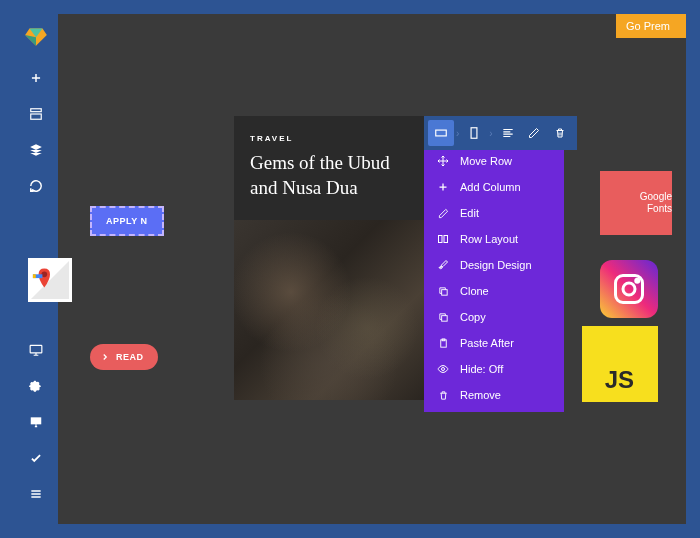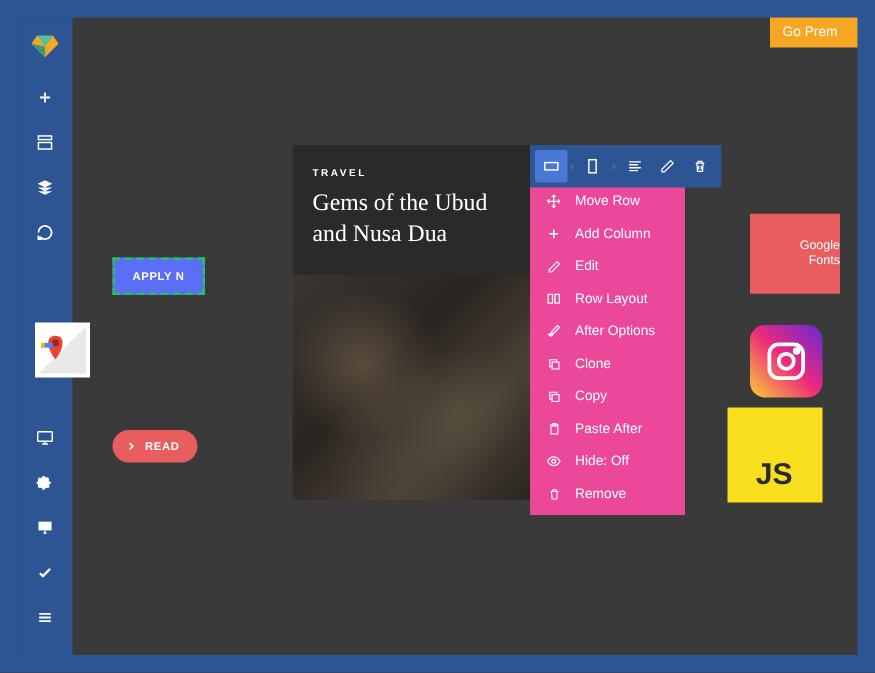--- a/index.html
+++ b/index.html
@@ -4,33 +4,33 @@
 <style>
 *{margin:0;padding:0;box-sizing:border-box}
 body{width:700px;height:538px;background:#2d5493;font-family:-apple-system,BlinkMacSystemFont,"Segoe UI",Arial,sans-serif;overflow:hidden;position:relative}
 .frame{position:absolute;left:14px;top:14px;right:14px;bottom:14px;background:#3a3a3a}
 .premium{position:absolute;right:0;top:0;background:#f5a623;color:#fff;padding:6px 16px 6px 10px;font-size:11px;font-weight:500;z-index:500}
 .sidebar{position:absolute;left:0;top:0;width:44px;height:100%;background:#2d5493;display:flex;flex-direction:column;align-items:center;padding-top:8px;z-index:200}
 .logo{width:26px;height:26px;margin-bottom:14px;position:relative}
 .logo svg{width:100%;height:100%}
 .sidebar-btn{width:32px;height:32px;display:flex;align-items:center;justify-content:center;color:#fff;cursor:pointer;margin-bottom:4px}
 .gmaps{position:absolute;left:14px;top:244px;width:44px;height:44px;background:#fff;z-index:250;display:flex;align-items:center;justify-content:center}
-.apply-btn{position:absolute;left:76px;top:192px;background:#5b6ef5;color:#fff;padding:8px 14px;font-size:9px;font-weight:600;letter-spacing:0.5px;border:2px solid #22c55e;border-style:dashed;z-index:50}
+.apply-btn{position:absolute;left:76px;top:192px;background:#5b6ef5;color:#fff;padding:8px 14px;font-size:9px;font-weight:600;letter-spacing:0.5px;border:2px solid #c4b5fd;border-style:dashed;z-index:50}
 .read-btn{position:absolute;left:76px;top:330px;background:#e85d5d;color:#fff;padding:8px 14px 8px 10px;font-size:9px;font-weight:600;letter-spacing:0.5px;border-radius:18px;display:flex;align-items:flex-end;gap:6px;z-index:50}
 .card{position:absolute;left:220px;top:102px;width:190px;background:#4a4a4a;z-index:60}
 .card-header{background:#2a2a2a;padding:18px 16px 20px}
 .card-cat{color:#fff;font-size:8px;letter-spacing:2px;font-weight:600}
 .card-title{color:#fff;font-family:Georgia,serif;font-size:19px;line-height:1.3;margin-top:8px;font-weight:400}
 .card-img{width:100%;height:180px;background:linear-gradient(135deg,#3a3530 0%,#2a2520 40%,#4a4035 70%,#2a2520 100%);position:relative;overflow:hidden}
 .card-img::before{content:"";position:absolute;inset:0;background:radial-gradient(circle at 30% 40%,rgba(120,100,80,0.6) 0%,transparent 35%),radial-gradient(circle at 70% 60%,rgba(100,90,70,0.5) 0%,transparent 30%),radial-gradient(circle at 50% 80%,rgba(80,70,60,0.7) 0%,transparent 40%)}
 .toolbar{position:absolute;left:410px;top:102px;background:#2d5493;display:flex;align-items:center;padding:4px;z-index:300}
 .toolbar-btn{width:26px;height:26px;display:flex;align-items:center;justify-content:center;color:#fff;cursor:pointer}
 .toolbar-btn.active{background:#4a78d4;border-radius:2px}
 .toolbar-sep{color:#5a7db8;margin:0 2px;font-size:10px}
-.menu{position:absolute;left:410px;top:130px;width:124px;background:#ec4899;z-index:290;padding:4px 0}
+.menu{position:absolute;left:410px;top:130px;width:140px;background:#6d28d9;z-index:290;padding:4px 0}
 .menu-item{display:flex;align-items:center;padding:7px 12px;color:#fff;font-size:11px;cursor:pointer;gap:10px}
 .menu-icon{width:14px;display:flex;align-items:center;justify-content:center;flex-shrink:0}
 .gfonts{position:absolute;right:14px;top:157px;width:72px;height:64px;background:#e85d5d;color:#fff;display:flex;flex-direction:column;align-items:flex-end;justify-content:center;font-size:10px;line-height:1.2;z-index:40}
 .insta{position:absolute;right:28px;top:246px;width:58px;height:58px;background:linear-gradient(45deg,#f9ce34 0%,#ee2a7b 50%,#6228d7 100%);border-radius:12px;display:flex;align-items:center;justify-content:center;z-index:40}
 .jsbox{position:absolute;right:28px;top:312px;width:76px;height:76px;background:#f7df1e;display:flex;align-items:flex-end;justify-content:flex-end;padding:8px 24px;font-size:24px;font-weight:700;color:#2a2a2a;z-index:40}
 .bottom-tools{position:absolute;left:0;bottom:10px;width:44px;display:flex;flex-direction:column;align-items:center;z-index:200}
 svg{display:block}
 </style>
 </head>
 <body>
@@ -192,21 +192,21 @@
           </svg>
         </span>
         <span>Row Layout</span>
       </div>
     <div class="menu-item">
         <span class="menu-icon">
           <svg width="12" height="12" viewBox="0 0 24 24" fill="none" stroke="currentColor" stroke-width="2">
             <path d="M18 3l3 3-9 9-5 2 2-5 9-9zM9 15c-2 0-3 2-5 2 1 2 3 3 5 2s2-3 0-4z"></path>
           </svg>
         </span>
-        <span>After Options</span>
+        <span>Design Design</span>
       </div>
     <div class="menu-item">
         <span class="menu-icon">
           <svg width="11" height="11" viewBox="0 0 24 24" fill="none" stroke="currentColor" stroke-width="2">
             <rect x="8" y="8" width="12" height="12"></rect>
             <path d="M16 8V4H4v12h4"></path>
           </svg>
         </span>
         <span>Clone</span>
       </div>

